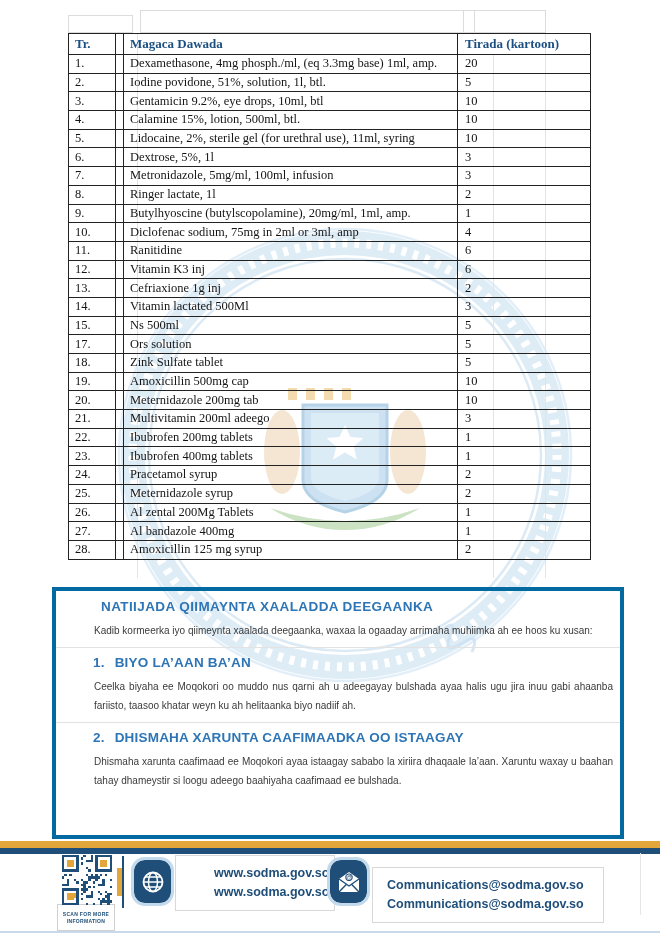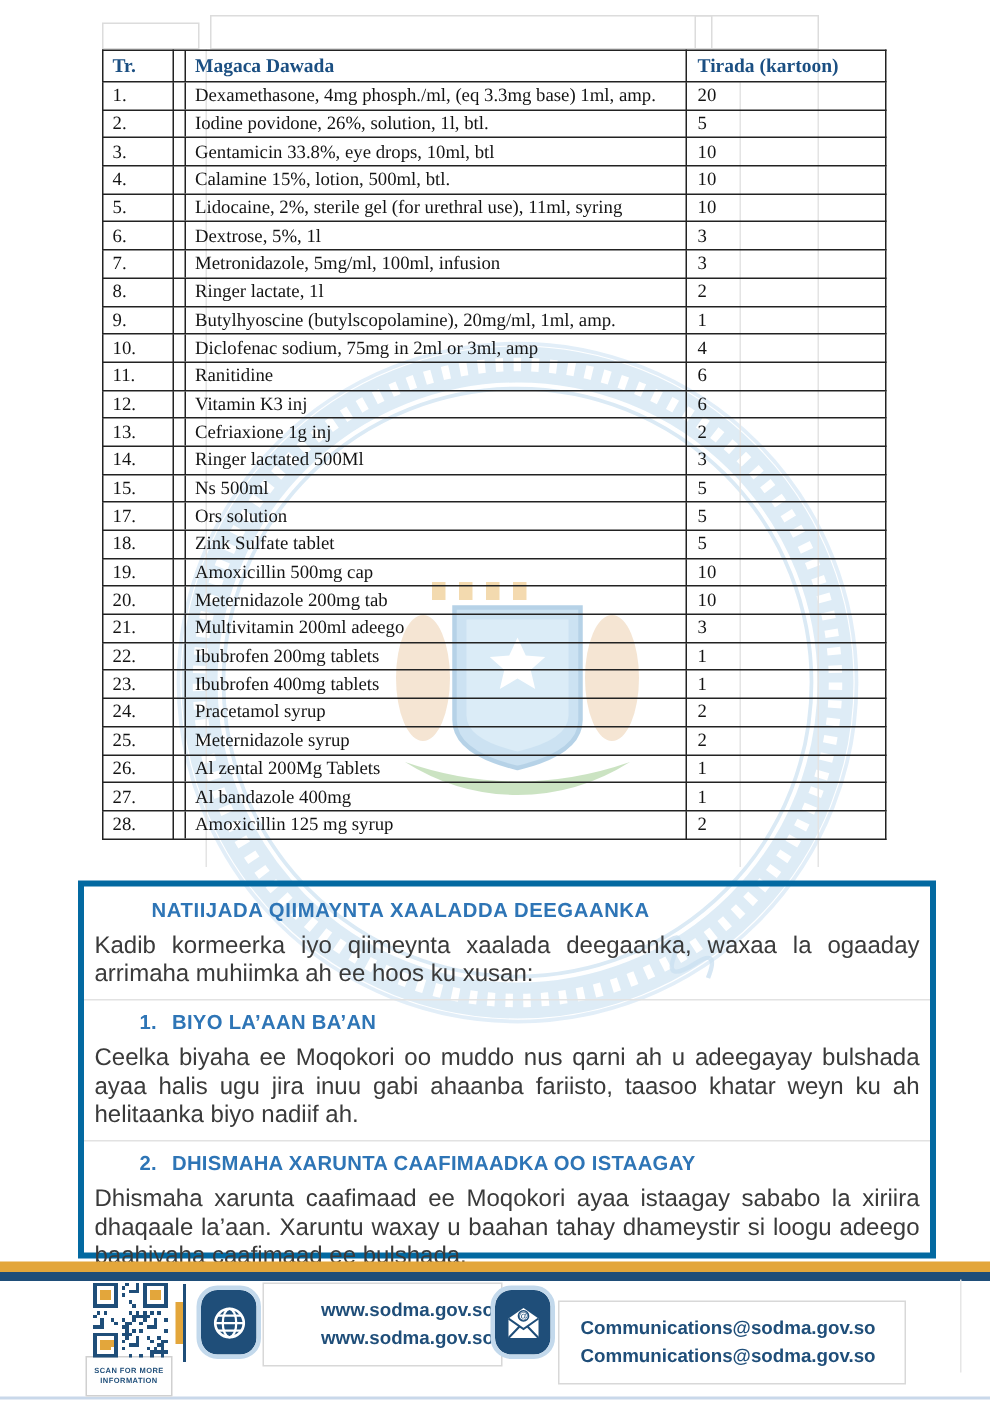--- a/index.html
+++ b/index.html
@@ -30,22 +30,23 @@
   #findings {
     position:absolute; left:52px; top:587px; width:572px; height:252px;
     border:4px solid #0369a1; z-index:2; padding:0 7px;
   }
   .sec-divider { border-top:1px solid #e2e2e2; margin:7px -7px 0 -7px; }
   .main-heading {
     margin:8px 0 0 38px; font-size:13.5px; font-weight:bold; color:#2e75b6;
     letter-spacing:.4px;
   }
   .body-par {
-    margin-top:7px; font-size:16px; line-height:19px; color:#3a3a3a;
+    margin-top:7px; font-size:10px; line-height:19px; color:#3a3a3a;
     text-align:justify;
+    margin-left:31px;
   }
   .item-heading {
     margin:7px 0 0 30px; font-size:13.5px; font-weight:bold; color:#2e75b6;
     letter-spacing:.2px;
   }
   .item-heading .num { margin-right:10px; }
   
   .stripe { position:absolute; left:0; width:660px; z-index:2; }
   #stripe-gold   { top:841px; height:7px; background:#e3a63b; }
   #stripe-navy   { top:848px; height:6px; background:#1f4e79; }
@@ -126,27 +127,27 @@
       <tbody id="drug-rows">
           <tr>
             <td class="c-tr">1.</td>
             <td class="c-gap"></td>
             <td class="c-name">Dexamethasone, 4mg phosph./ml, (eq 3.3mg base) 1ml, amp.</td>
             <td class="c-qty">20</td>
           </tr>
           <tr>
             <td class="c-tr">2.</td>
             <td class="c-gap"></td>
-            <td class="c-name">Iodine povidone, 26%, solution, 1l, btl.</td>
+            <td class="c-name">Iodine povidone, 51%, solution, 1l, btl.</td>
             <td class="c-qty">5</td>
           </tr>
           <tr>
             <td class="c-tr">3.</td>
             <td class="c-gap"></td>
-            <td class="c-name">Gentamicin 33.8%, eye drops, 10ml, btl</td>
+            <td class="c-name">Gentamicin 9.2%, eye drops, 10ml, btl</td>
             <td class="c-qty">10</td>
           </tr>
           <tr>
             <td class="c-tr">4.</td>
             <td class="c-gap"></td>
             <td class="c-name">Calamine 15%, lotion, 500ml, btl.</td>
             <td class="c-qty">10</td>
           </tr>
           <tr>
             <td class="c-tr">5.</td>
@@ -198,21 +199,21 @@
           </tr>
           <tr>
             <td class="c-tr">13.</td>
             <td class="c-gap"></td>
             <td class="c-name">Cefriaxione 1g inj</td>
             <td class="c-qty">2</td>
           </tr>
           <tr>
             <td class="c-tr">14.</td>
             <td class="c-gap"></td>
-            <td class="c-name">Ringer lactated 500Ml</td>
+            <td class="c-name">Vitamin lactated 500Ml</td>
             <td class="c-qty">3</td>
           </tr>
           <tr>
             <td class="c-tr">15.</td>
             <td class="c-gap"></td>
             <td class="c-name">Ns 500ml</td>
             <td class="c-qty">5</td>
           </tr>
           <tr>
             <td class="c-tr">17.</td>

